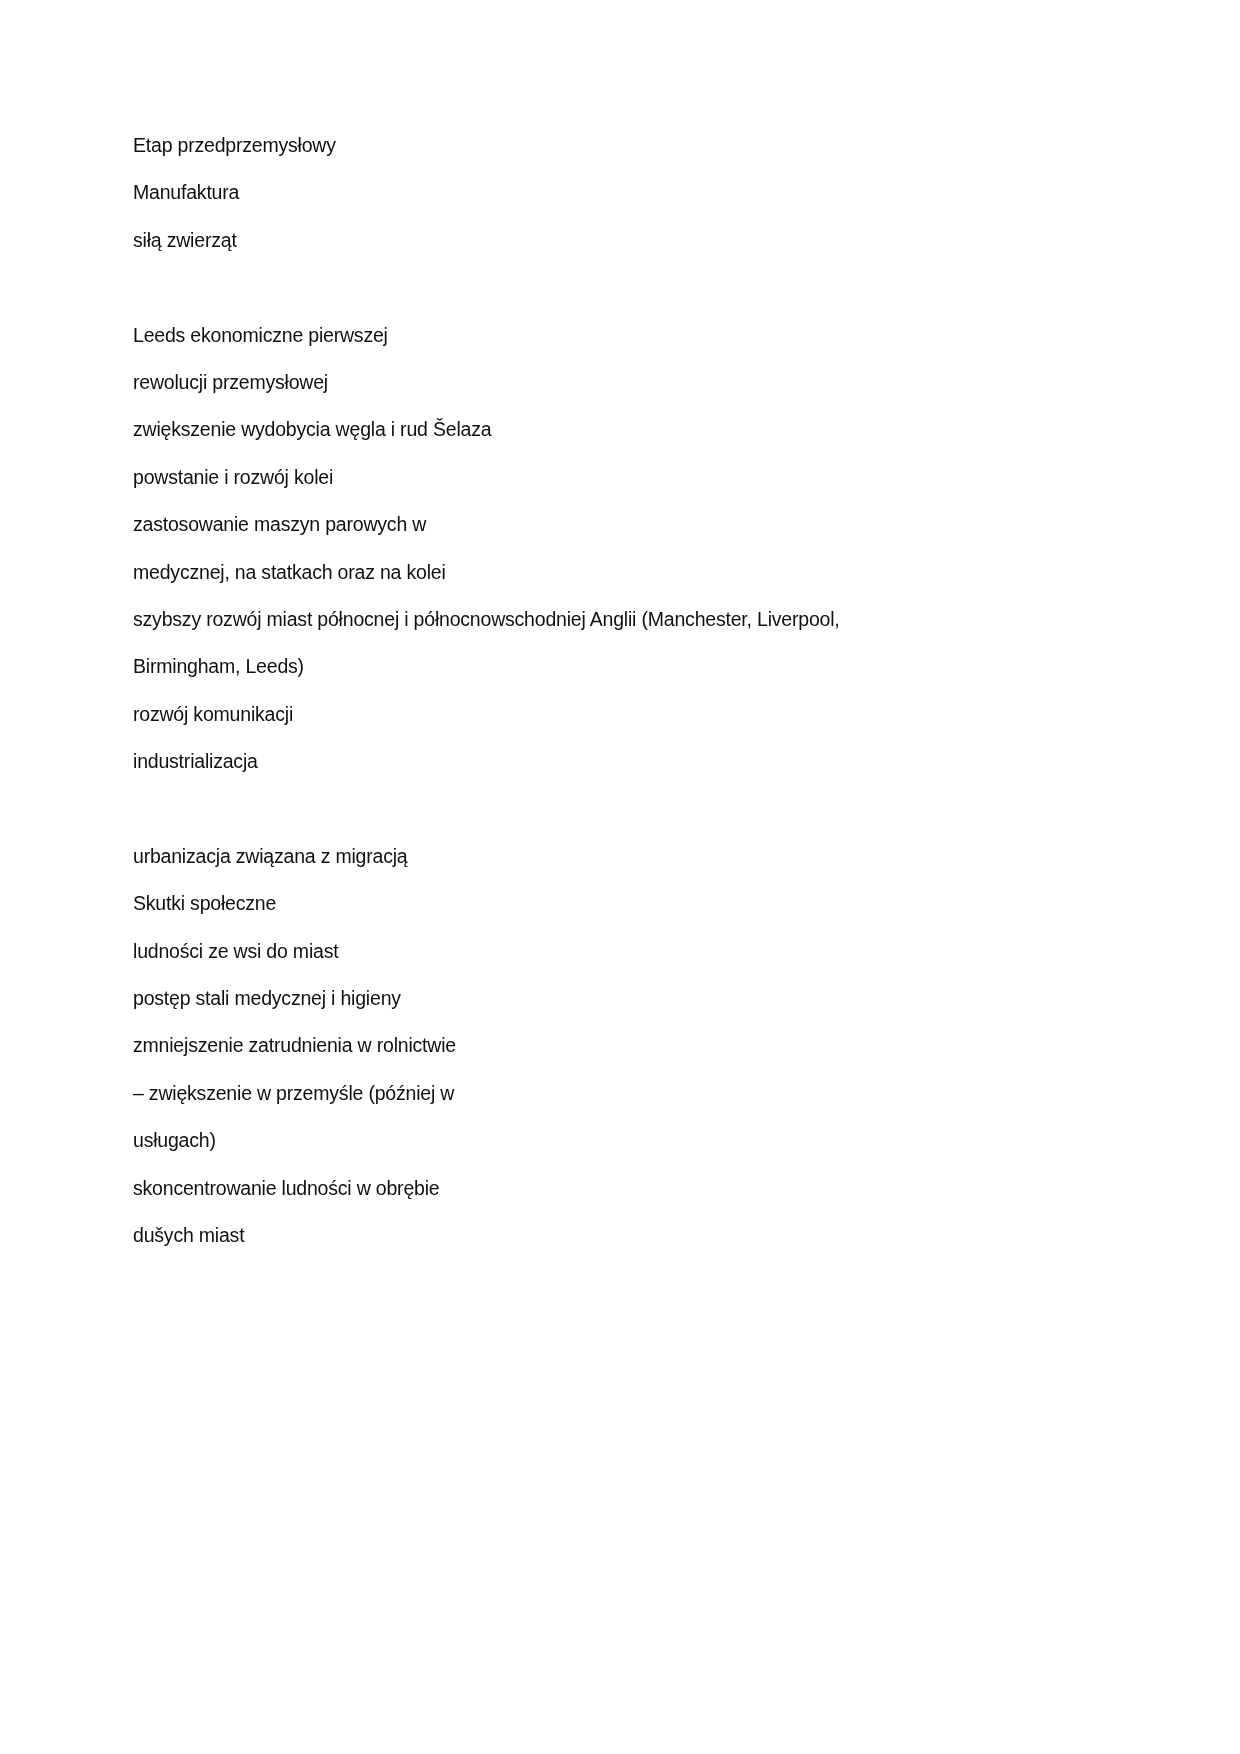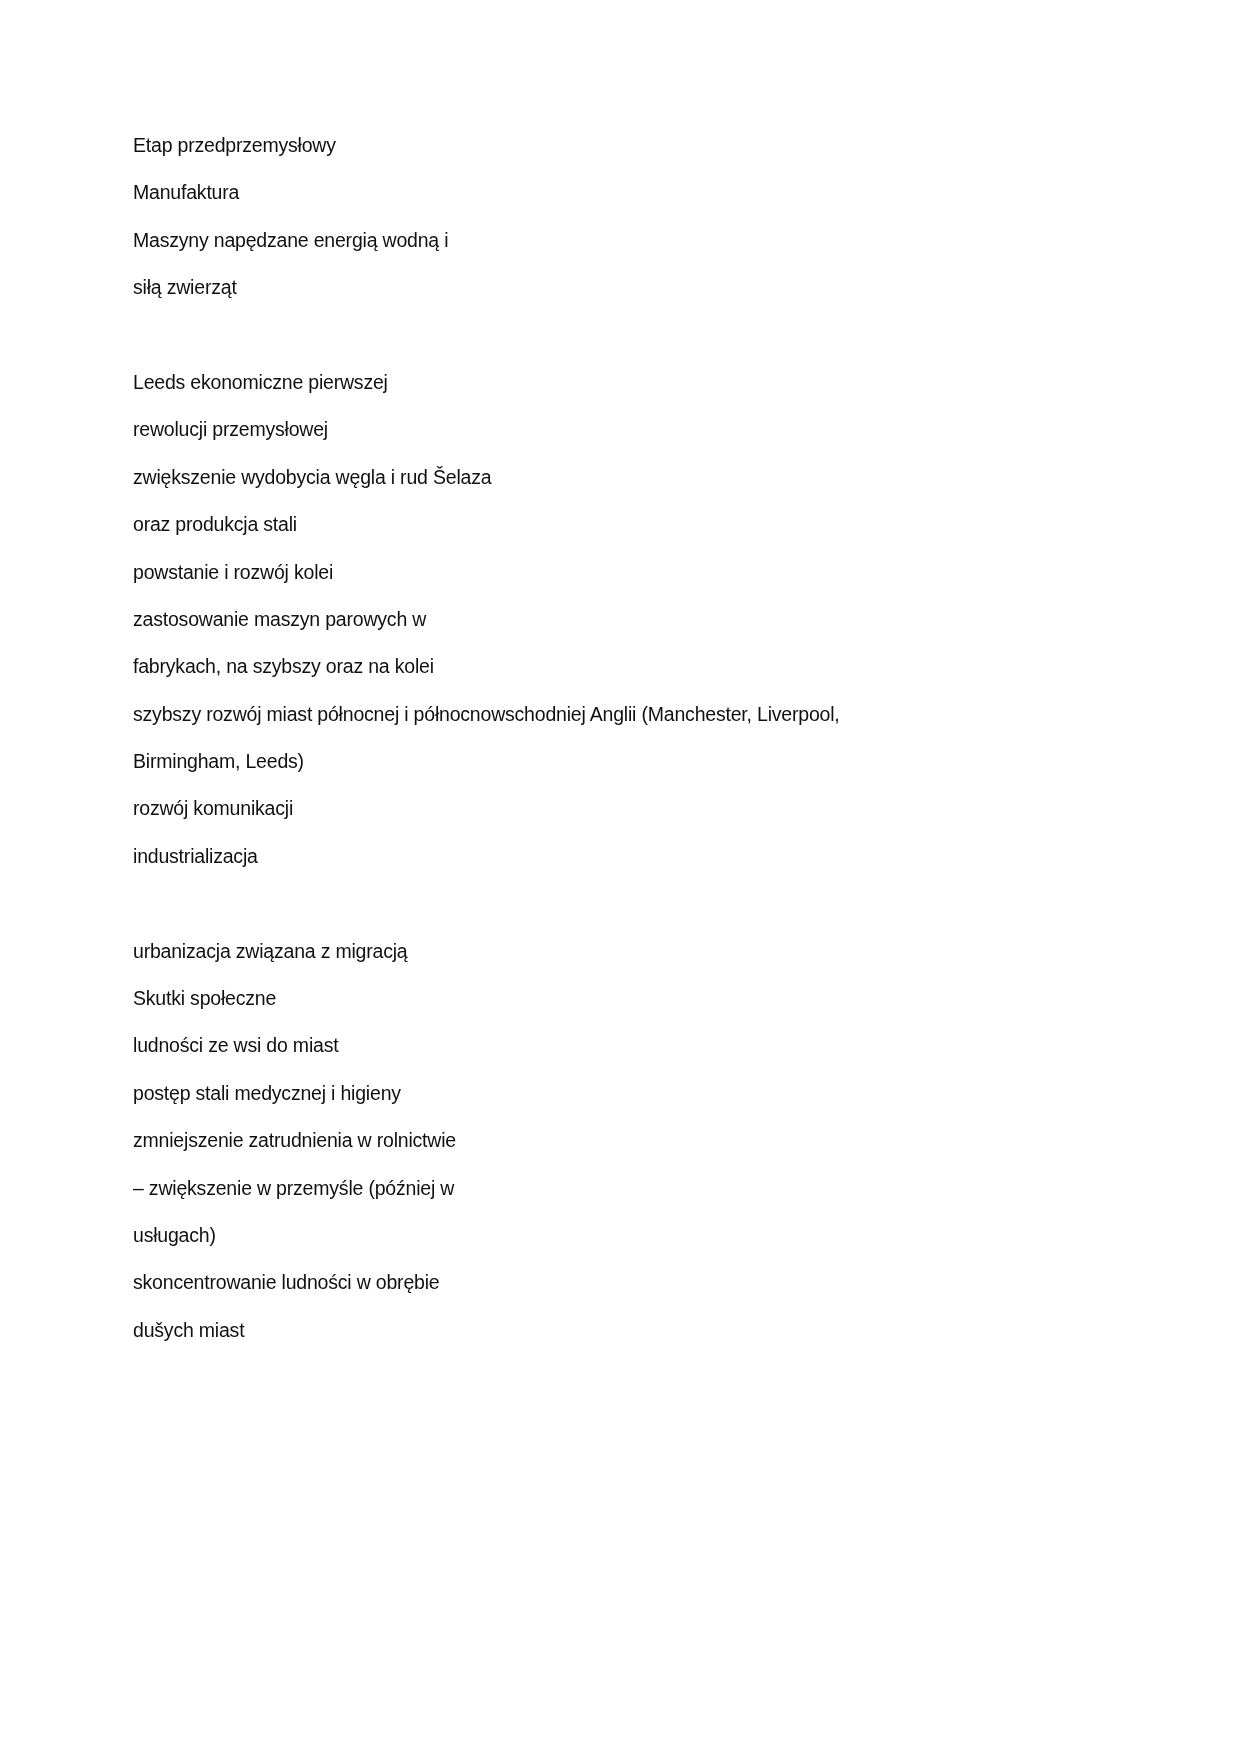--- a/index.html
+++ b/index.html
@@ -42,34 +42,32 @@
   </style>
 </head>
 <body>
 
 <div class="page">
   <div class="content">
 
     <div>
       <div class="line">Etap przedprzemysłowy</div>
       <div class="line">Manufaktura</div>
-      <div class="line">Maszyny napędzane energią wodną i</div>
       <div class="line">siłą zwierząt</div>
     </div>
 
     <div class="line blank"></div>
 
     <div>
       <div class="line">Leeds ekonomiczne pierwszej</div>
       <div class="line">rewolucji przemysłowej</div>
       <div class="line">zwiększenie wydobycia węgla i rud Šelaza</div>
-      <div class="line">oraz produkcja stali</div>
       <div class="line">powstanie i rozwój kolei</div>
       <div class="line">zastosowanie maszyn parowych w</div>
-      <div class="line">fabrykach, na szybszy oraz na kolei</div>
+      <div class="line">medycznej, na statkach oraz na kolei</div>
       <div class="line">szybszy rozwój miast północnej i północnowschodniej Anglii (Manchester, Liverpool,</div>
       <div class="line">Birmingham, Leeds)</div>
       <div class="line">rozwój komunikacji</div>
       <div class="line">industrializacja</div>
     </div>
 
     <div class="line blank"></div>
 
     <div>
       <div class="line">urbanizacja związana z migracją</div>

